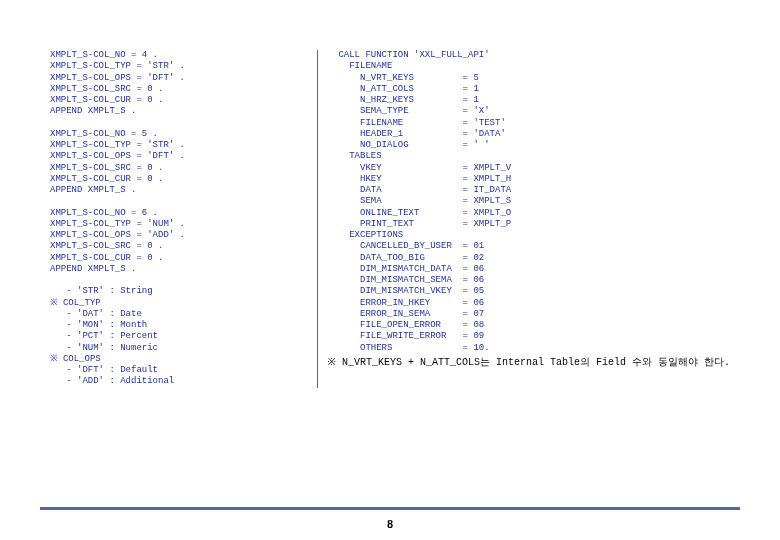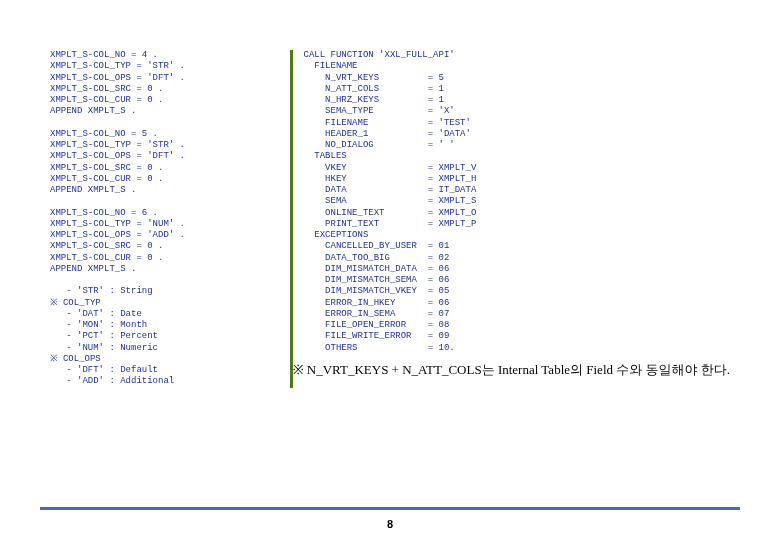--- a/index.html
+++ b/index.html
@@ -21,33 +21,33 @@
     display: flex;
     justify-content: center;
   }
   .col-left {
     width: 268px;
     padding-right: 10px;
     box-sizing: border-box;
   }
   .col-right {
     flex: 1;
-    border-left: 3px solid #4d7c0f;
+    padding-left: 10px;
+    border-left: 1px solid #4d7c0f;
     box-sizing: border-box;
   }
   .line {
     white-space: pre;
     line-height: 1.25;
     color: #2030a0;
   }
   .fnote {
-    font-family: Liberation Serif, serif;
-    font-size: 13px;
+    font-family: Liberation Mono, monospace;
+    font-size: 10px;
     color: #000;
-    margin-top: 6px;
     white-space: nowrap;
   }
   .footer-rule {
     position: absolute;
     left: 40px;
     right: 40px;
     bottom: 30px;
     height: 3px;
     background: linear-gradient(#4a6aa8, #4a6aa8) top/100% 2px no-repeat,
                 linear-gradient(#4a6aa8, #4a6aa8) bottom/100% 1px no-repeat;

